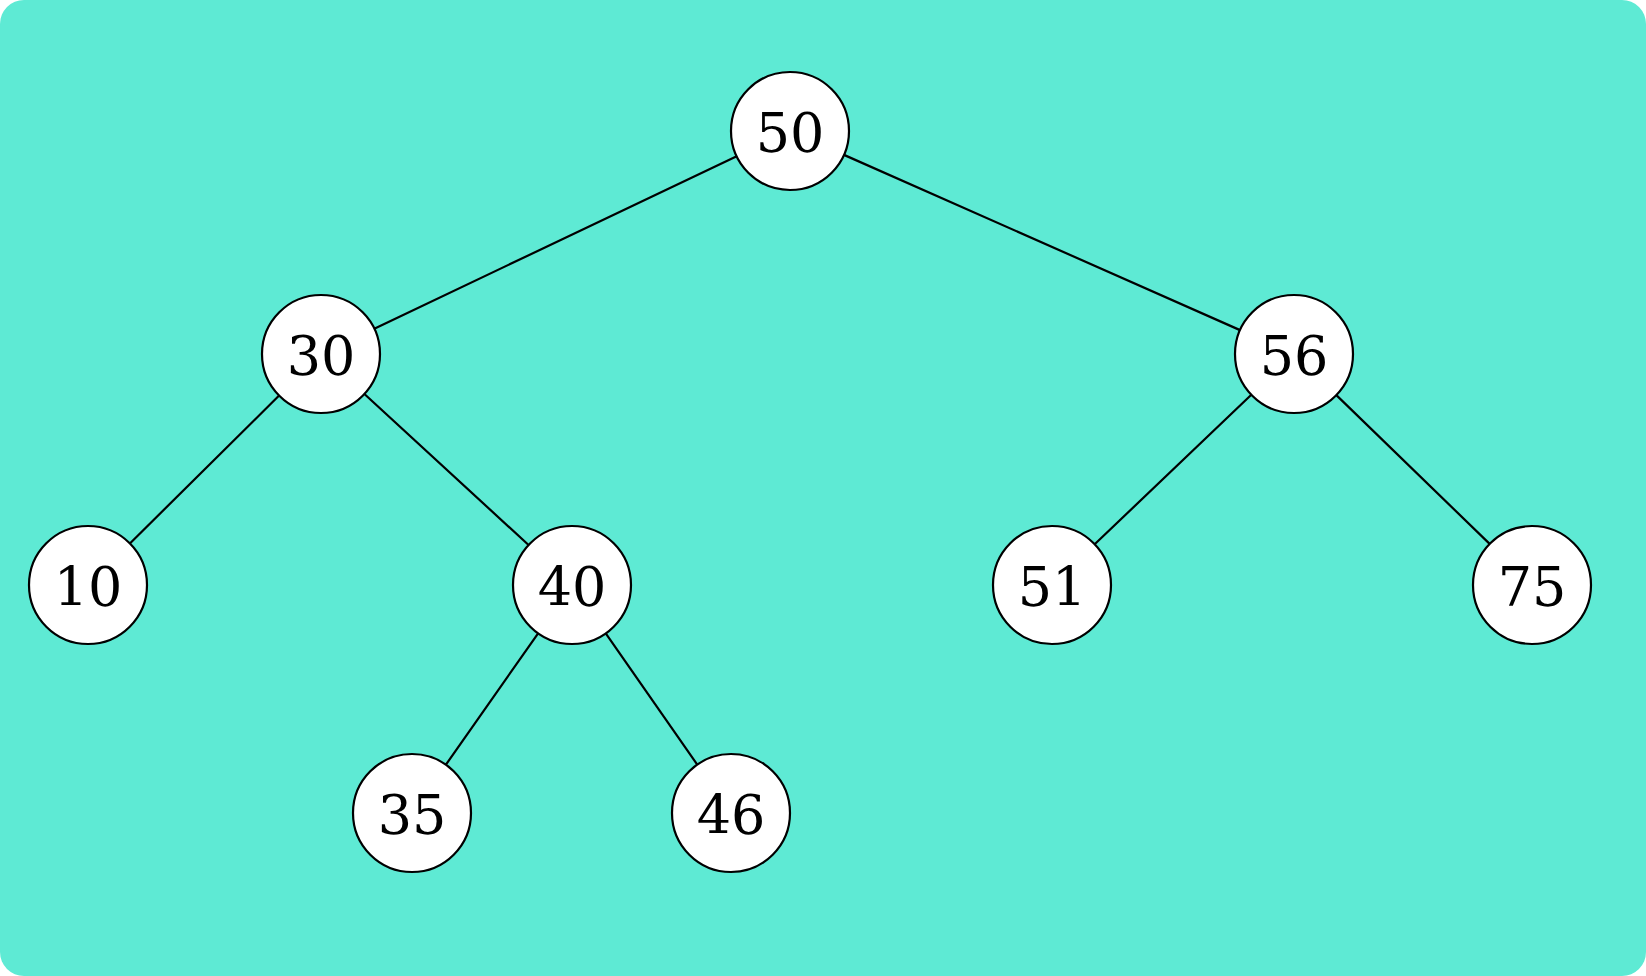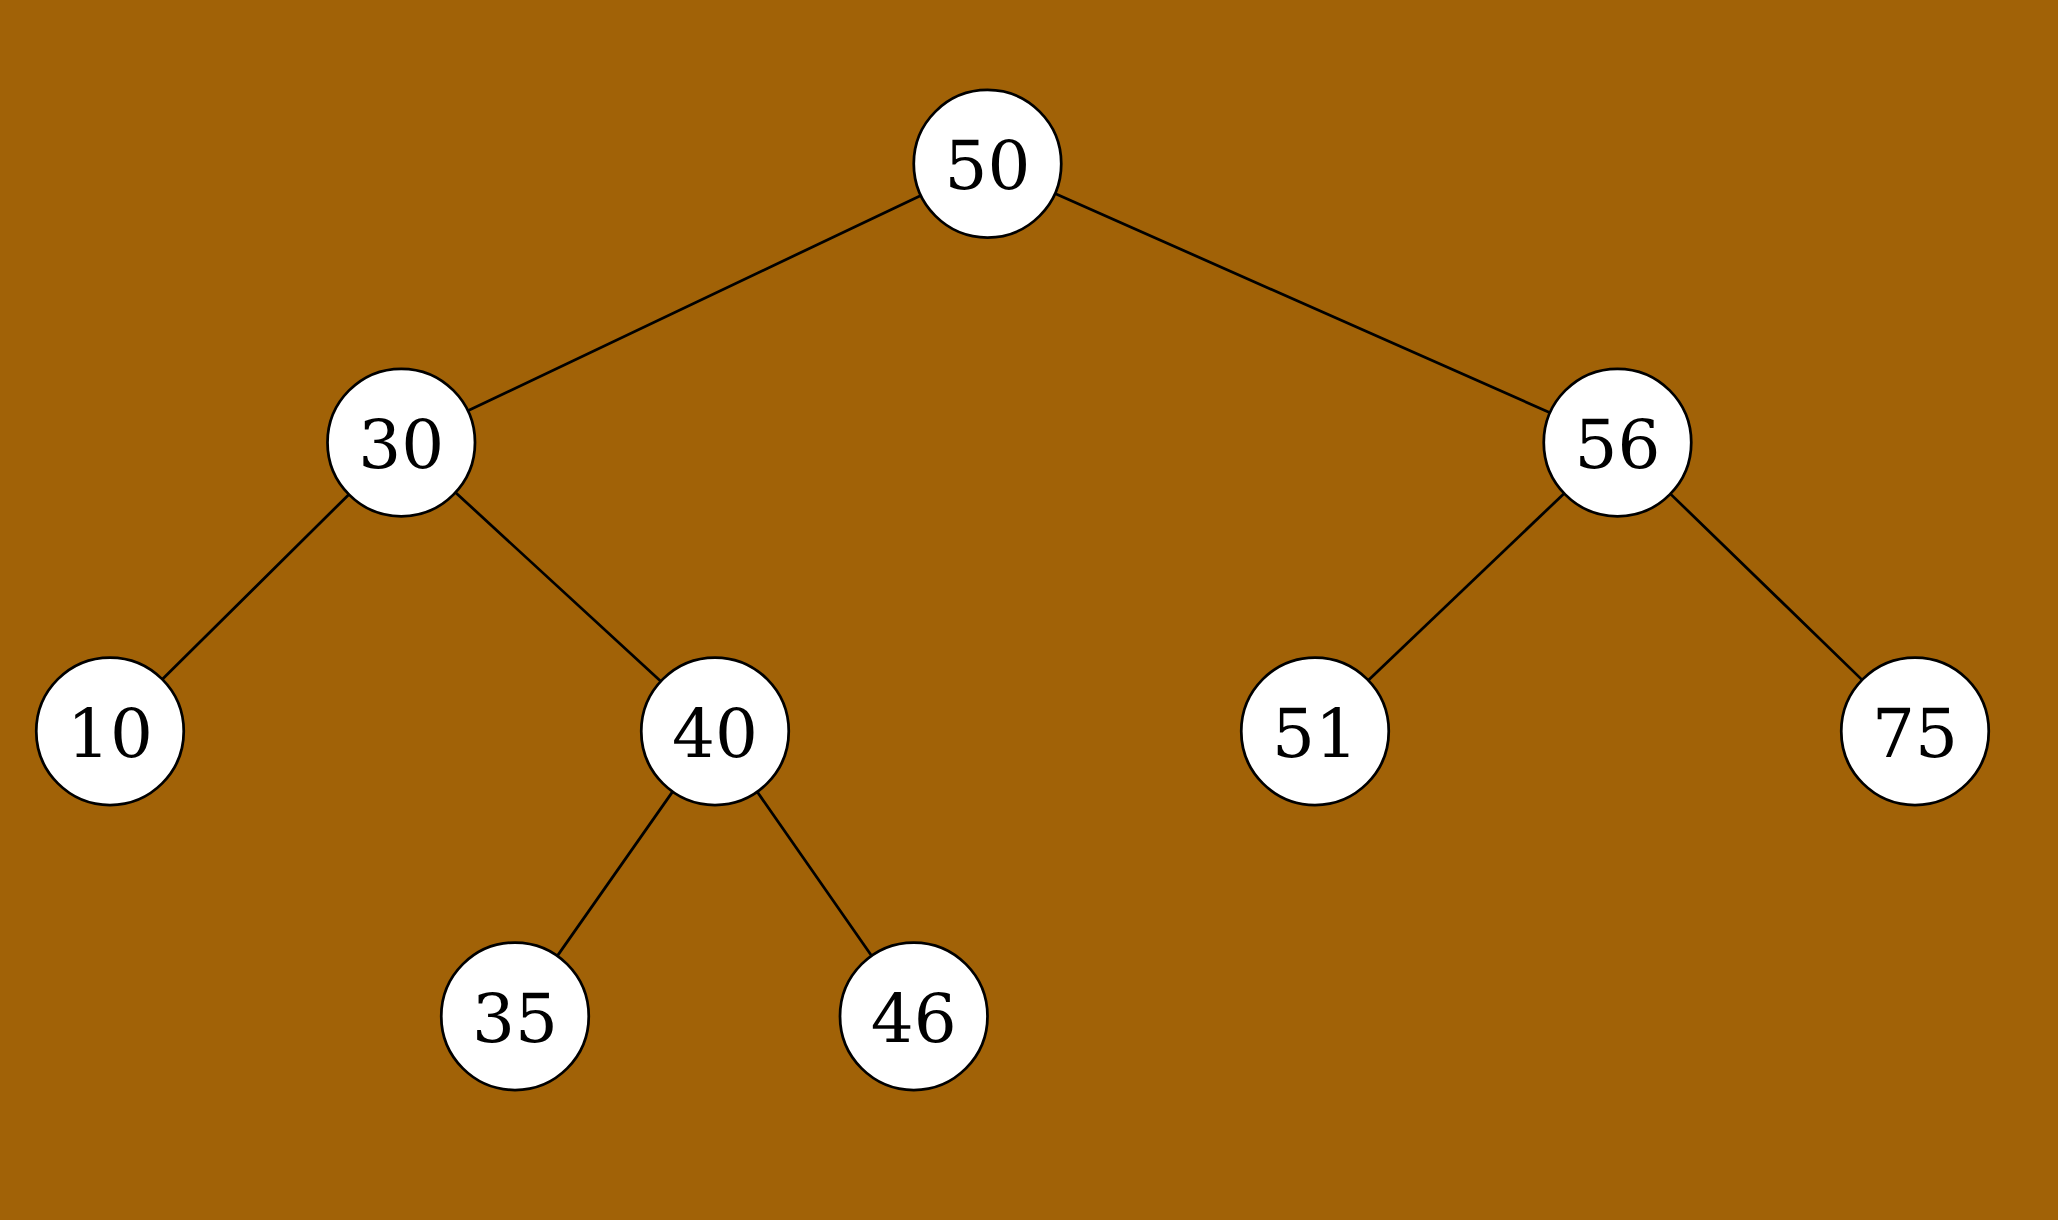--- a/index.html
+++ b/index.html
@@ -4,23 +4,24 @@
 <style>
   html, body {
     margin: 0;
     padding: 0;
     background: #ffffff;
   }
   #canvas {
     position: relative;
     width: 1646px;
     height: 976px;
-    background: #a16207;
+    background: #5eead4;
     overflow: hidden;
     font-family: "DejaVu Serif", "Liberation Serif", serif;
+    border-radius: 24px;
   }
   #tree-svg {
     position: absolute;
     left: 0;
     top: 0;
     width: 1646px;
     height: 976px;
     display: block;
   }
   .edge-line {

